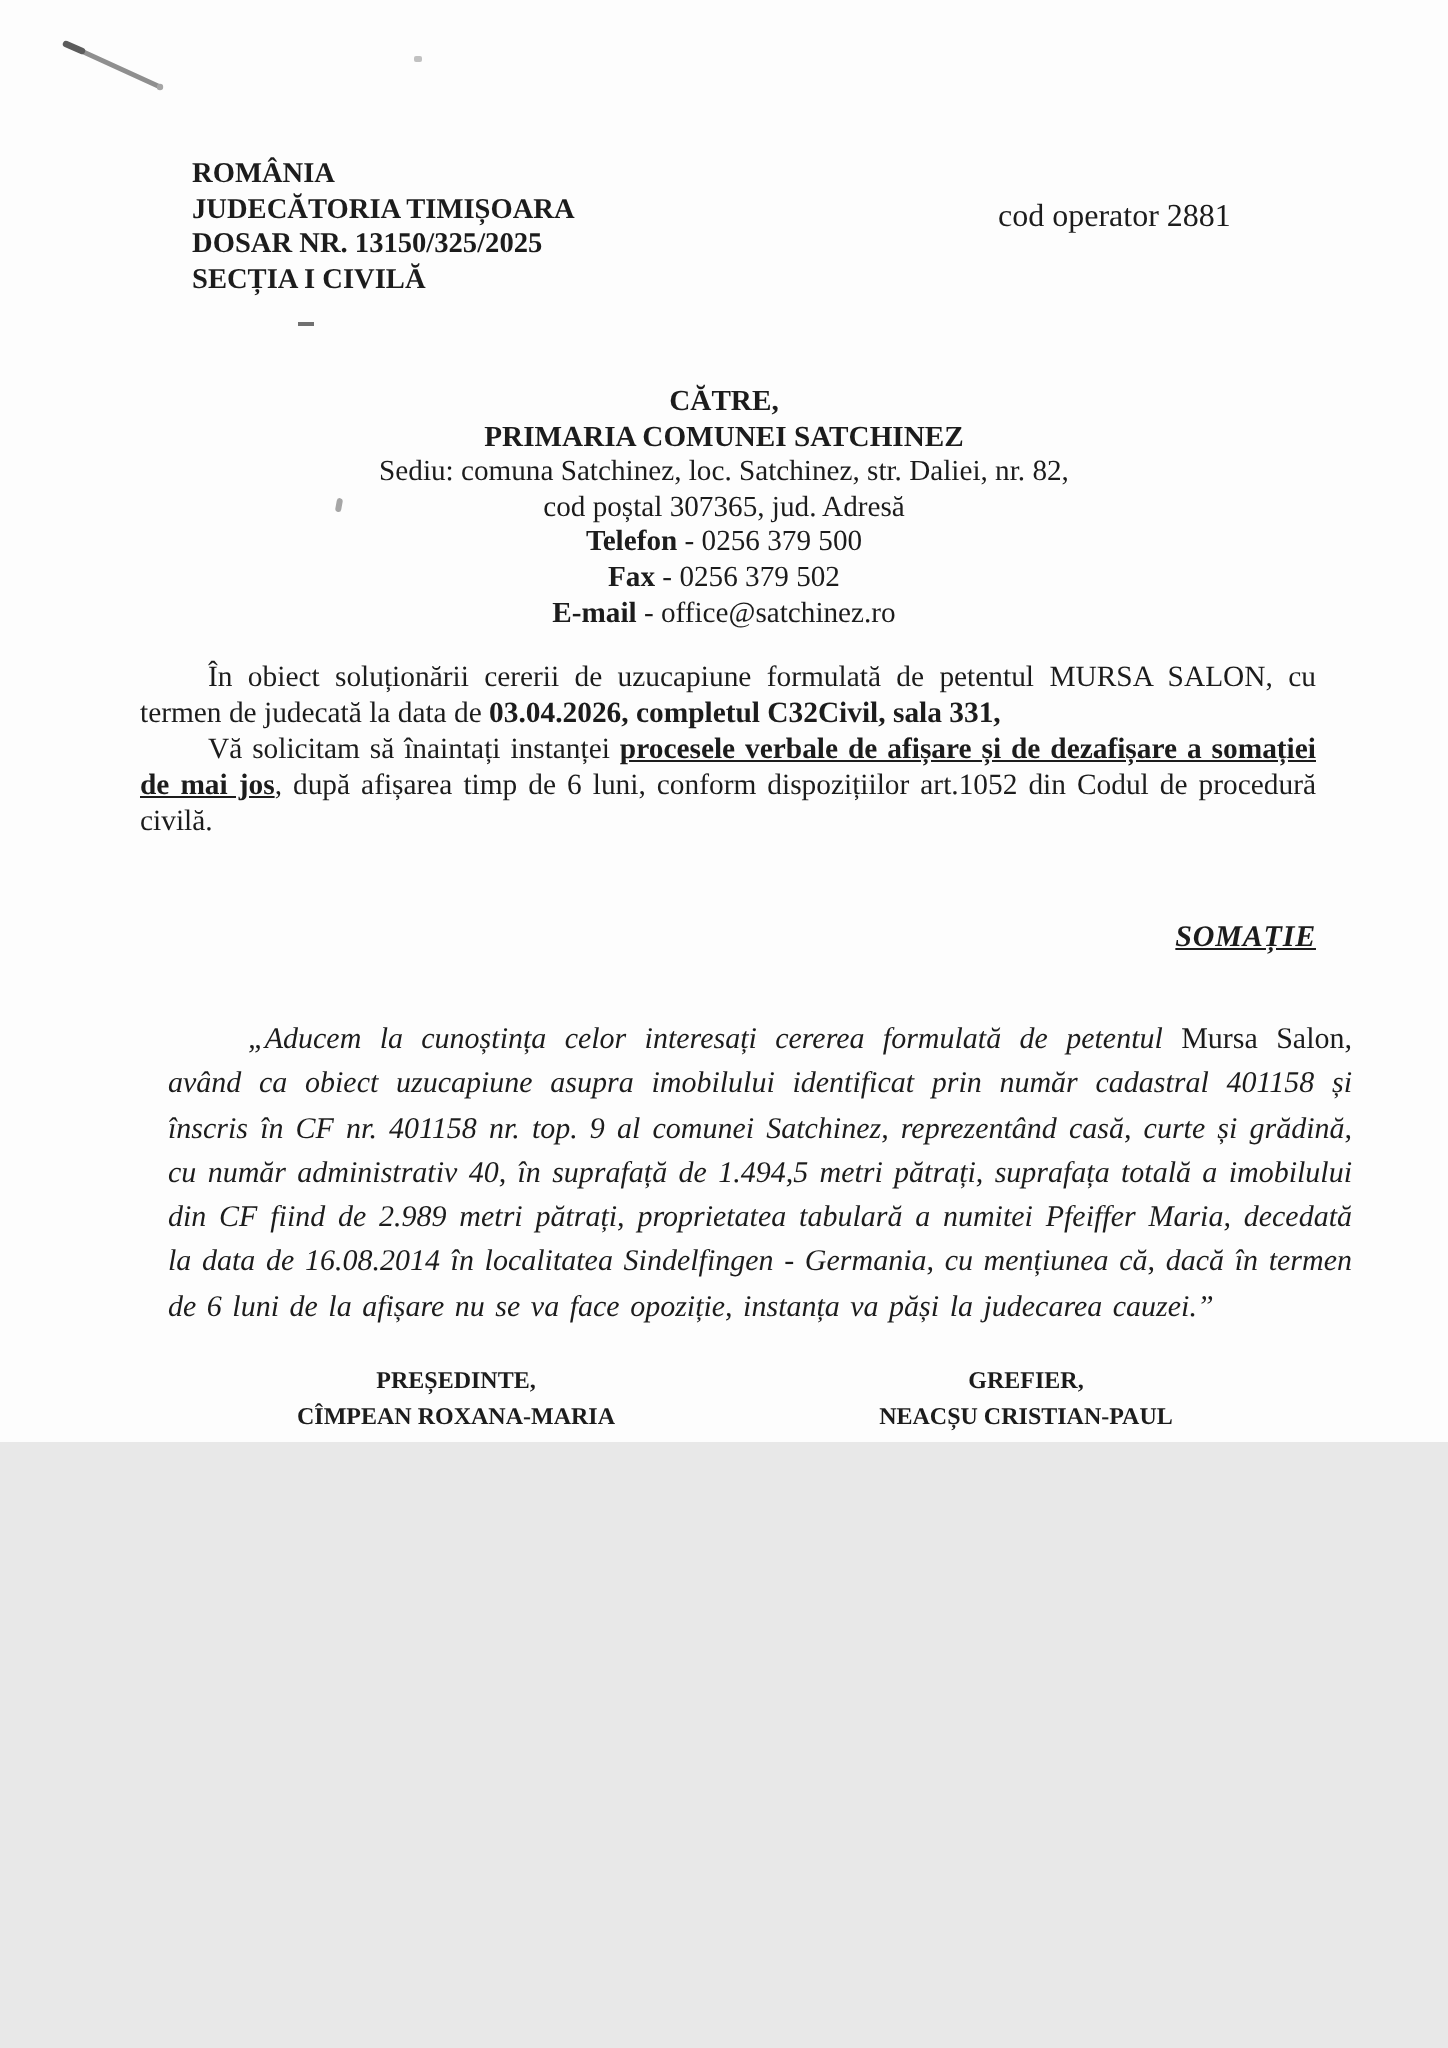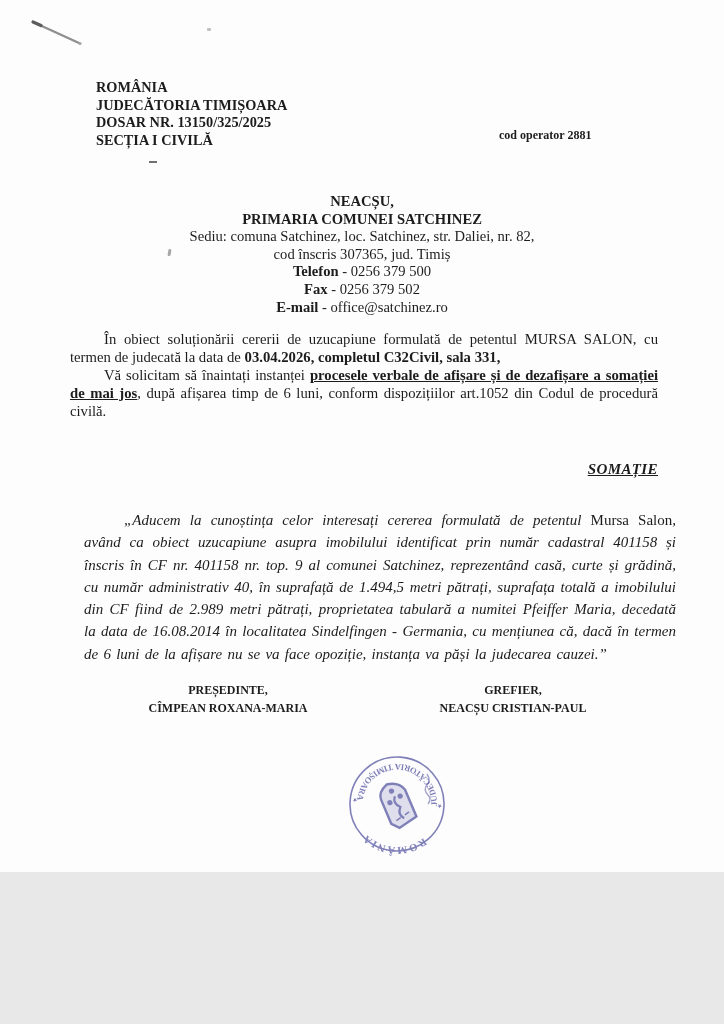--- a/index.html
+++ b/index.html
@@ -2,38 +2,38 @@
 <html><head>
 <meta charset="utf-8">
 <style>
   html,body{margin:0;padding:0;}
   body{
     background:#e8e8e8;
     font-family:"Liberation Serif","DejaVu Serif",serif;
   }
   .page{
     position:relative;
-    width:724px;height:872px;
+    width:724px;height:721px;
     margin:0 auto;
     background:#fdfdfd;
     overflow:hidden;
     color:#1c1c1c;
   }
   .abs{position:absolute;}
 
   
   .header-block{
     left:96px;top:79px;
     font-size:14.3px;font-weight:bold;line-height:17.6px;
     white-space:nowrap;
   }
   .date-underline{text-decoration:underline;}
   .operator-code{
     left:499px;top:100px;
-    font-size:12px;font-weight:bold;white-space:nowrap;margin-top:28px;
+    font-size:16px;font-weight:normal;white-space:nowrap;
   }
 
   
   .recipient-block{
     left:70px;top:193px;width:584px;
     text-align:center;font-size:14.6px;line-height:17.6px;
   }
   .bold{font-weight:bold;}
 
   
@@ -95,24 +95,24 @@
   <div class="abs header-block">
     <div>ROMÂNIA</div>
     <div>JUDECĂTORIA TIMIȘOARA</div>
     <div>DOSAR NR. 13150/325/2025</div>
     <div>SECȚIA I CIVILĂ</div>
   </div>
 
   <div class="abs operator-code">cod operator 2881</div>
 
   <div class="abs recipient-block">
-    <div class="bold">NEACȘU,</div>
+    <div class="bold">CĂTRE,</div>
     <div class="bold">PRIMARIA COMUNEI SATCHINEZ</div>
     <div>Sediu: comuna Satchinez, loc. Satchinez, str. Daliei, nr. 82,</div>
-    <div>cod înscris 307365, jud. Timiș</div>
+    <div>cod poștal 307365, jud. Adresă</div>
     <div><span class="bold">Telefon</span><span> - 0256 379 500</span></div>
     <div><span class="bold">Fax</span><span> - 0256 379 502</span></div>
     <div><span class="bold">E-mail</span><span> - office@satchinez.ro</span></div>
   </div>
 
   <div class="abs body-block">
     <p><span>În obiect soluționării cererii de uzucapiune formulată de petentul MURSA SALON, cu termen de judecată la data de </span><span class="bold">03.04.2026, completul C32Civil, sala 331,</span></p>
     <p><span>Vă solicitam să înaintați instanței </span><span class="bold-underline">procesele verbale de afișare și de dezafișare a somației de mai jos</span><span>, după afișarea timp de 6 luni, conform dispozițiilor art.1052 din Codul de procedură civilă.</span></p>
   </div>
 

